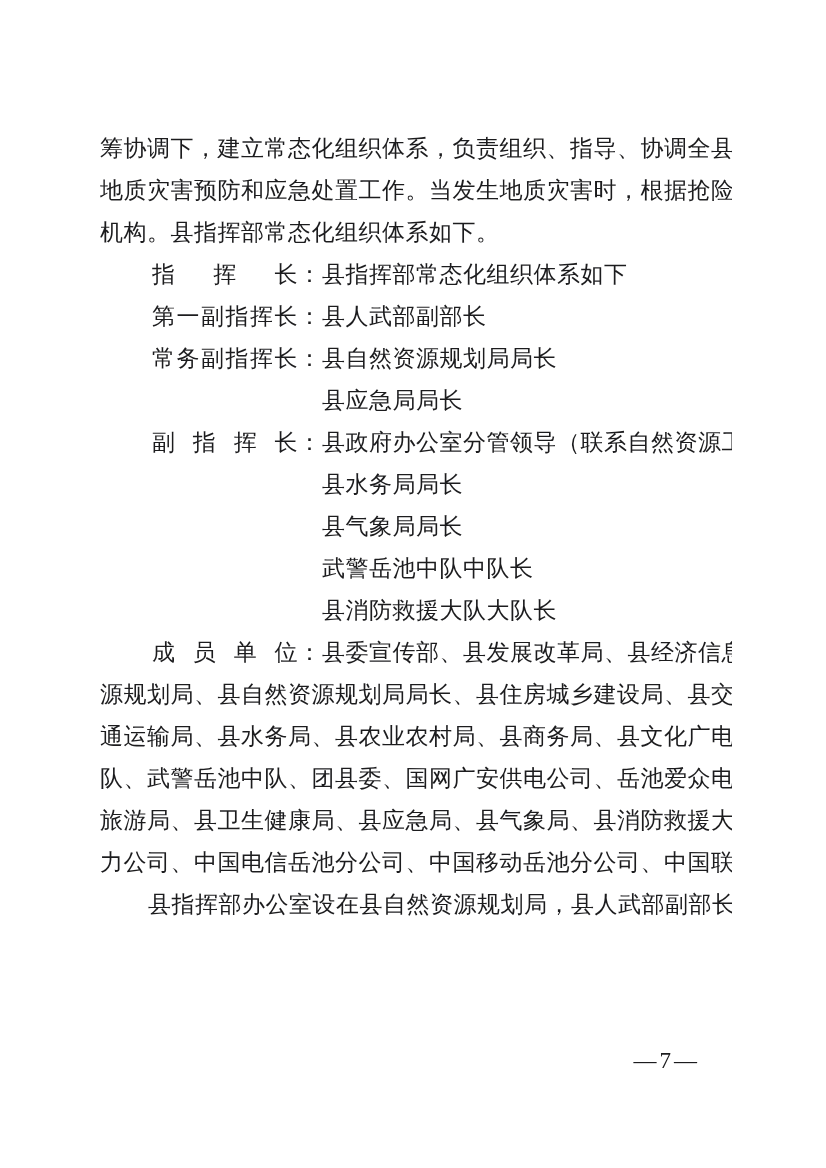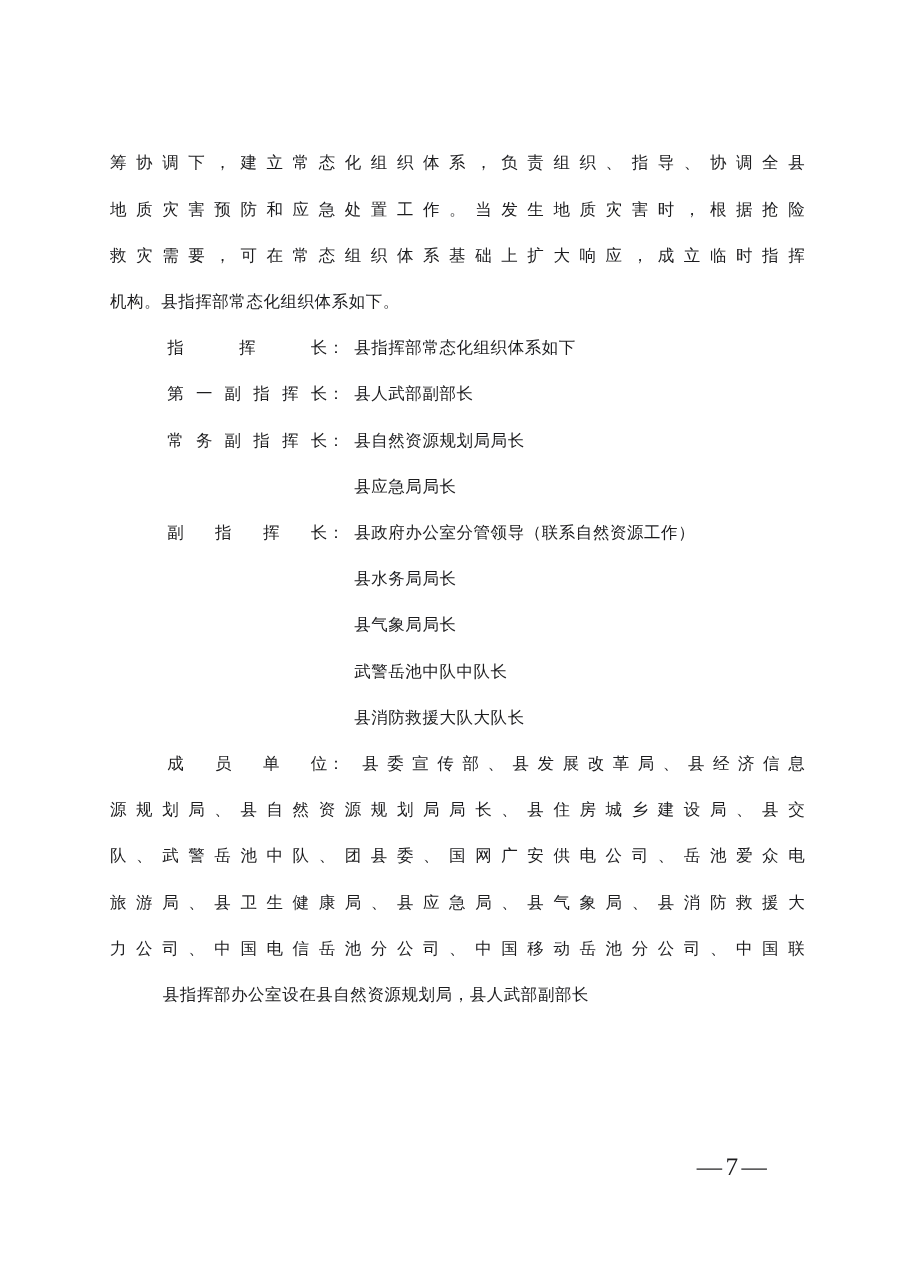--- a/index.html
+++ b/index.html
@@ -20,21 +20,21 @@
     left: 0; top: 0;
     width: 826px;
     height: 1168px;
     background: #ffffff;
   }
   .content {
     position: absolute;
     left: 100px;
     top: 128px;
     width: 632px;
-    font-size: 15px;
+    font-size: 23px;
     line-height: 42px;
     letter-spacing: 0.5px;
   }
   .line {
     height: 42px;
     white-space: nowrap;
     overflow: hidden;
   }
   
   .line.fill {
@@ -80,21 +80,20 @@
 </style>
 </head>
 <body>
 
 <div class="page">
   <div class="content">
 
     <div>
       <div class="line fill">筹协调下，建立常态化组织体系，负责组织、指导、协调全县</div>
       <div class="line fill">地质灾害预防和应急处置工作。当发生地质灾害时，根据抢险</div>
-      <div class="line fill">救灾需要，可在常态组织体系基础上扩大响应，成立临时指挥</div>
       <div class="line">机构。县指挥部常态化组织体系如下。</div>
     </div>
 
     <div>
       <div class="line role-line">
         <span class="role-label">
             <span>指</span>
             <span>挥</span>
             <span>长</span>
           </span><span class="role-colon">：</span><span class="role-value">县指挥部常态化组织体系如下</span>
@@ -147,20 +146,21 @@
     <div>
       <div class="line member-first fill">
         <span class="role-label">
             <span>成</span>
             <span>员</span>
             <span>单</span>
             <span>位</span>
           </span><span class="role-colon">：</span><span>县委宣传部、县发展改革局、县经济信息</span>
       </div>
       <div class="line fill">源规划局、县自然资源规划局局长、县住房城乡建设局、县交</div>
+      <div class="line fill">通运输局、县水务局、县农业农村局、县商务局、县文化广电</div>
       <div class="line fill">队、武警岳池中队、团县委、国网广安供电公司、岳池爱众电</div>
       <div class="line fill">旅游局、县卫生健康局、县应急局、县气象局、县消防救援大</div>
       <div class="line fill">力公司、中国电信岳池分公司、中国移动岳池分公司、中国联</div>
     </div>
 
     <div>
       <div class="line indent-first">县指挥部办公室设在县自然资源规划局，县人武部副部长</div>
     </div>
 
   </div>

